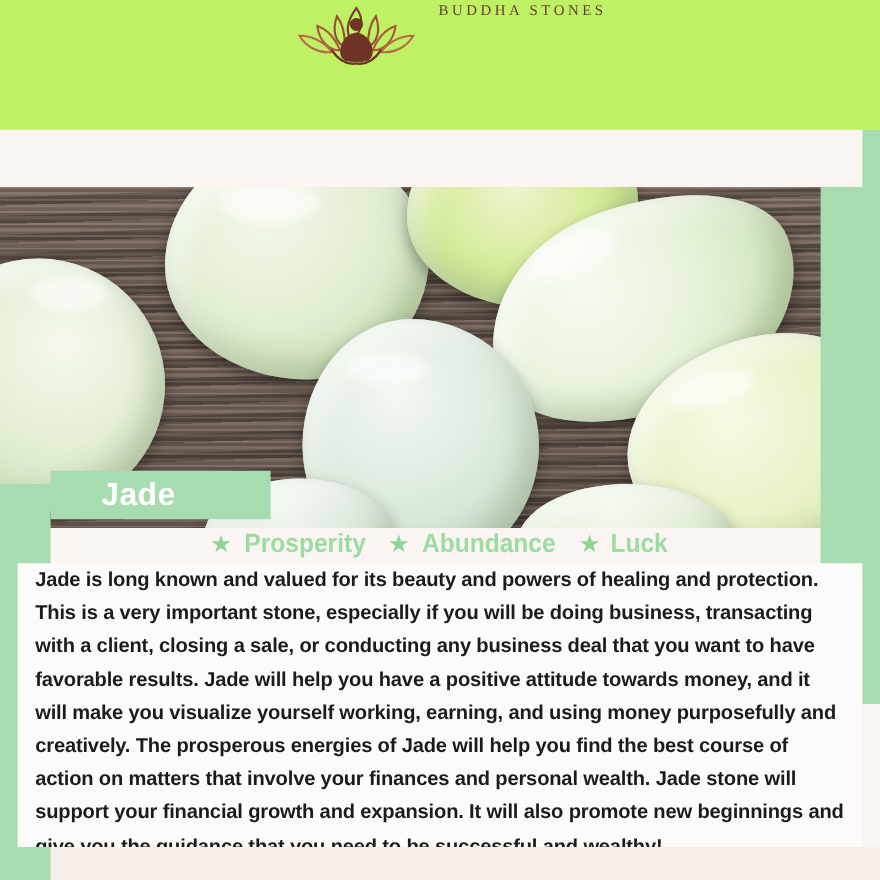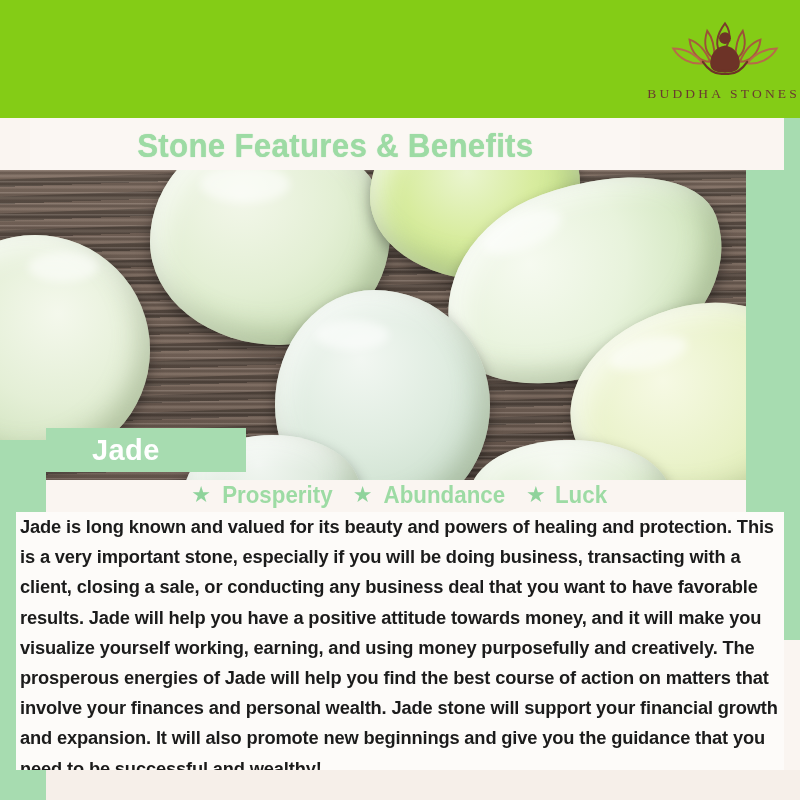--- a/index.html
+++ b/index.html
@@ -15,22 +15,22 @@
   
   .band{position:absolute;background:#a7dcb0;}
   .band-left-top{left:0;top:170px;width:16px;height:310px;}
   .band-left-lower{left:0;top:440px;width:46px;height:360px;}
   .band-right-top{left:784px;top:118px;width:16px;height:120px;}
   .band-right-mid{left:746px;top:170px;width:54px;height:470px;}
   .band-bottom{left:0;top:770px;width:800px;height:30px;background:#eae3dd;}
 
   
   .logo-wrap{position:absolute;left:0;top:0;width:800px;height:118px;
-    display:flex;flex-direction:column;align-items:flex-end;justify-content:center;
-    background:#84cc16;}
+    display:flex;flex-direction:row;align-items:flex-start;justify-content:center;
+    background:#bef264;}
   .logo-mark{width:150px;height:68px;display:block;}
   .logo-text{
     margin-top:2px;font-size:13.5px;letter-spacing:3.2px;
     color:#6a3a30;font-family:"Liberation Serif","DejaVu Serif",serif;font-weight:400;
   }
 
   
   .title-strip{
     position:absolute;left:30px;top:118px;width:610px;height:54px;
     background:#fbf7f3;
@@ -87,21 +87,21 @@
   .star{color:#8fd39b;font-size:22px;line-height:1;}
   .benefit-label{
     color:#9ddba4;font-size:24px;font-weight:bold;transform:scaleX(.93);
     font-family:"Liberation Sans","DejaVu Sans",sans-serif;
   }
 
   
   .body-box{
     position:absolute;left:16px;top:512px;width:768px;height:268px;
     background:#fdfbf9;
-    padding:0 4px;box-sizing:border-box;
+    padding:0 16px;box-sizing:border-box;
   }
   .body-text{
     margin:0;color:#1b1b1b;font-size:18.3px;line-height:30.2px;
     font-weight:bold;letter-spacing:-.15px;
     font-family:"Liberation Sans","DejaVu Sans",sans-serif;
     text-align:left;
   }
 </style>
 </head>
 <body>
@@ -127,23 +127,20 @@
         <path d="M100 40 C 86 42, 80 54, 80 64 C 80 72, 86 76, 94 76 L106 76 C114 76, 120 72, 120 64 C 120 54, 114 42, 100 40 Z"></path>
       </g>
       <g fill="none" stroke="#6d3327" stroke-width="3" stroke-linecap="round">
         <path d="M70 62 C 78 74, 88 80, 100 78 C 112 80, 122 74, 130 62"></path>
         <path d="M84 70 C 92 76, 108 76, 116 70"></path>
       </g>
     </svg>
     <div class="logo-text">BUDDHA STONES</div>
   </div>
 
-  <div class="title-strip">
-    <div class="title-text">Stone Features &amp; Benefits</div>
-  </div>
 
   <div class="photo">
     <div class="wood"></div>
 
     <div class="stone" style="left:150px;top:-40px;width:240px;height:215px;border-radius:48% 52% 46% 54%/52% 48% 52% 48%;
                 background:radial-gradient(circle at 38% 30%, #f3f7ea 0%, #e3efd4 45%, #cfe3bb 78%, #b5d2a0 100%);"></div>
     <div class="gloss" style="left:200px;top:-5px;width:90px;height:38px;"></div>
 
     <div class="stone" style="left:370px;top:-70px;width:210px;height:180px;border-radius:50% 50% 44% 56%/54% 46% 54% 46%;
                 background:radial-gradient(circle at 46% 40%, #eaf5cf 0%, #d8ec9f 42%, #c6e38a 76%, #b2d778 100%);"></div>

